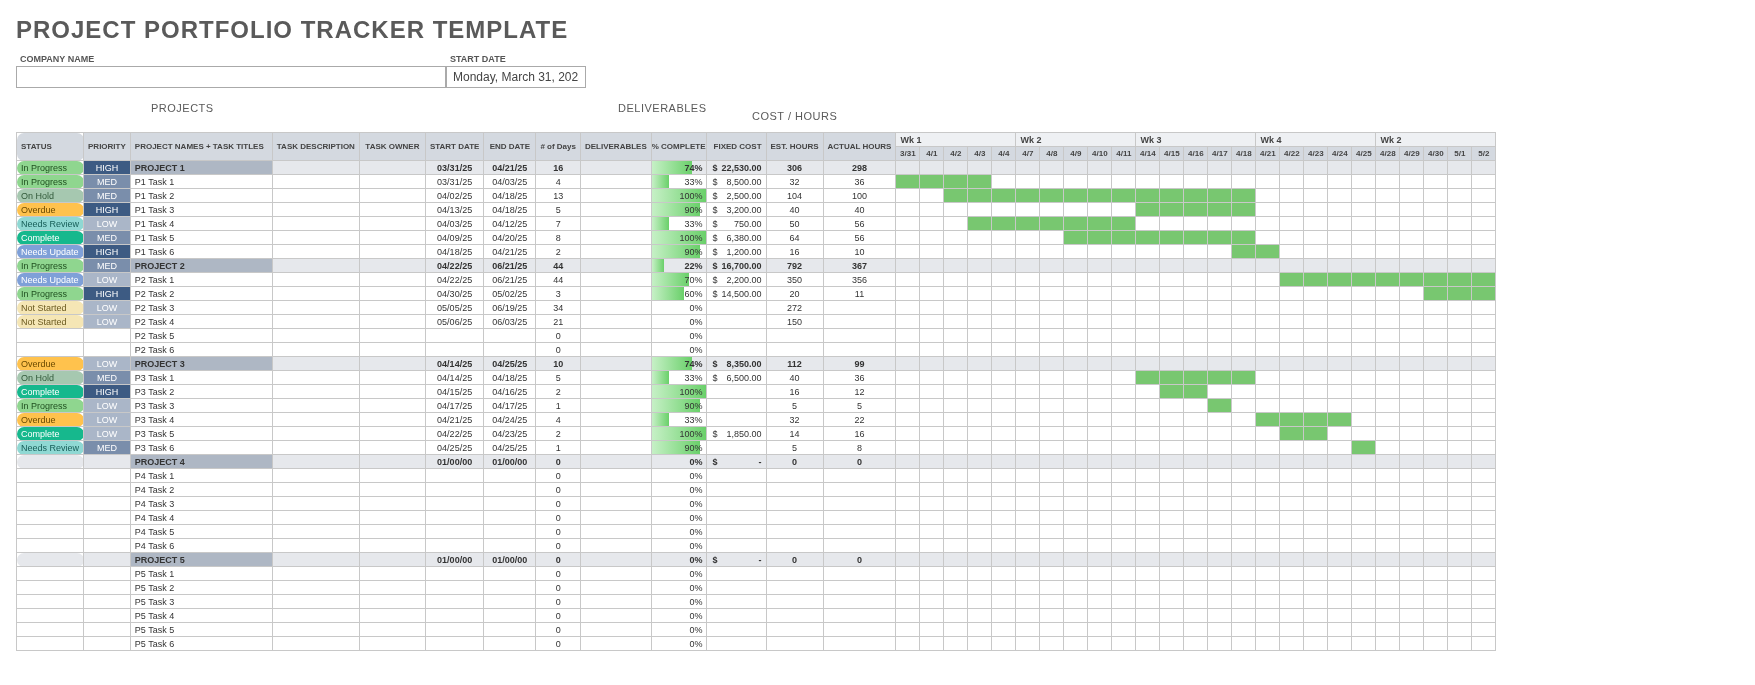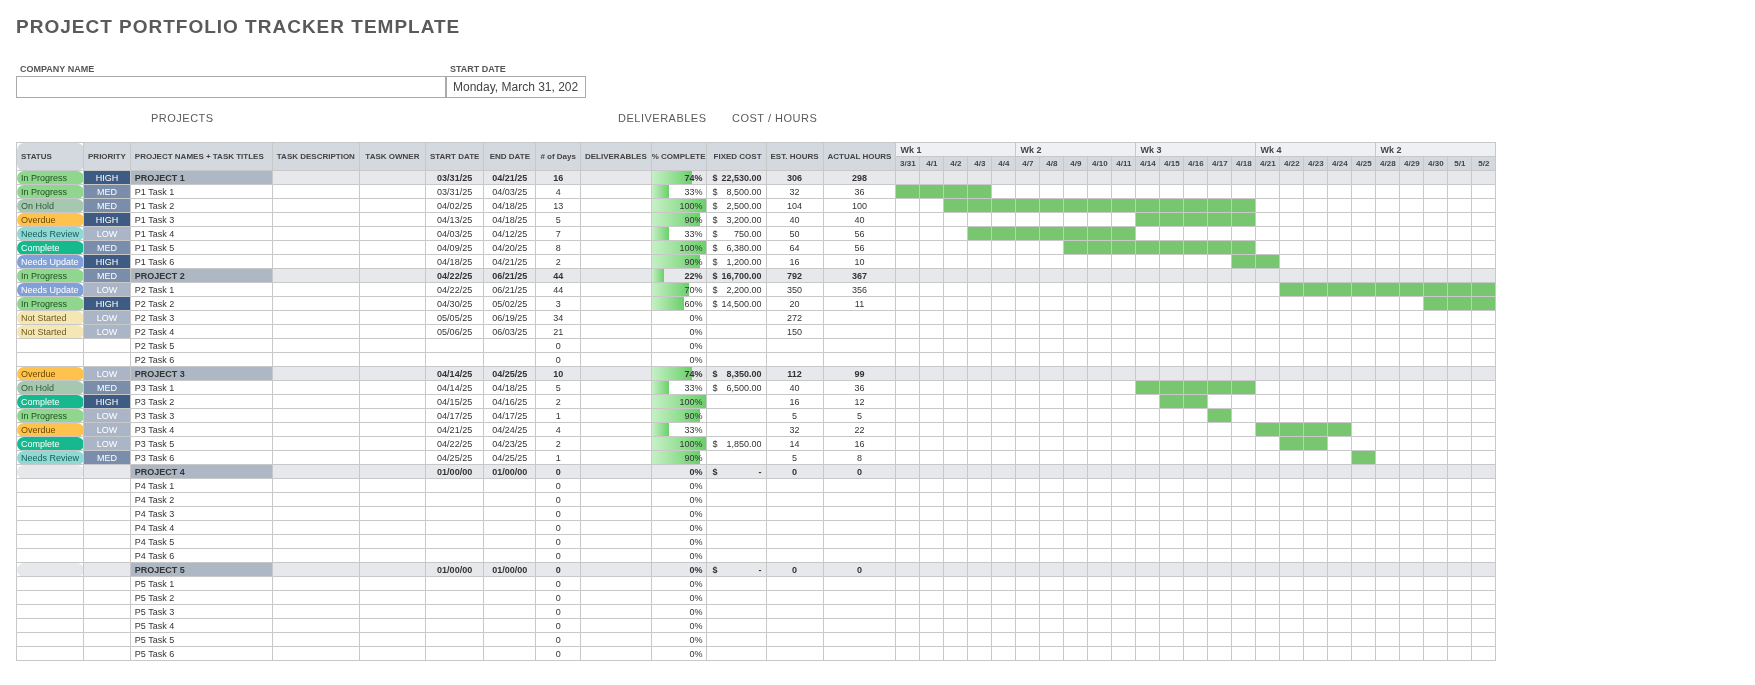--- a/index.html
+++ b/index.html
@@ -5,25 +5,25 @@
   * { box-sizing: border-box; }
   body {
     margin: 0;
     padding: 16px;
     font-family: Arial, sans-serif;
     font-size: 10px;
     background: #fff;
     color: #333;
   }
   .page-title {
-    font-size: 19px;
+    font-size: 24px;
     font-weight: bold;
     letter-spacing: 1px;
     color: #5a5a5a;
-    margin-bottom: 24px;
+    margin-bottom: 8px;
   }
   .meta-row {
     display: flex;
     gap: 0;
     margin-bottom: 14px;
   }
   .meta-block { display: flex; flex-direction: column; }
   .meta-label {
     font-size: 9px;
     font-weight: bold;
@@ -47,21 +47,21 @@
   }
   .section-headers div {
     font-size: 11px;
     color: #5a5a5a;
     letter-spacing: 0.5px;
     position: absolute;
     top: 0;
   }
   .sh-projects { left: 135px; }
   .sh-deliverables { left: 602px; }
-  .sh-cost { left: 716px; }
+  .sh-cost { left: 736px; margin-top: 8px; }
 
   .tracker {
     display: flex;
     margin-top: 16px;
   }
 
   table { border-collapse: collapse; }
   th, td {
     border: 1px solid #c8c8c8;
     padding: 1px 4px;

